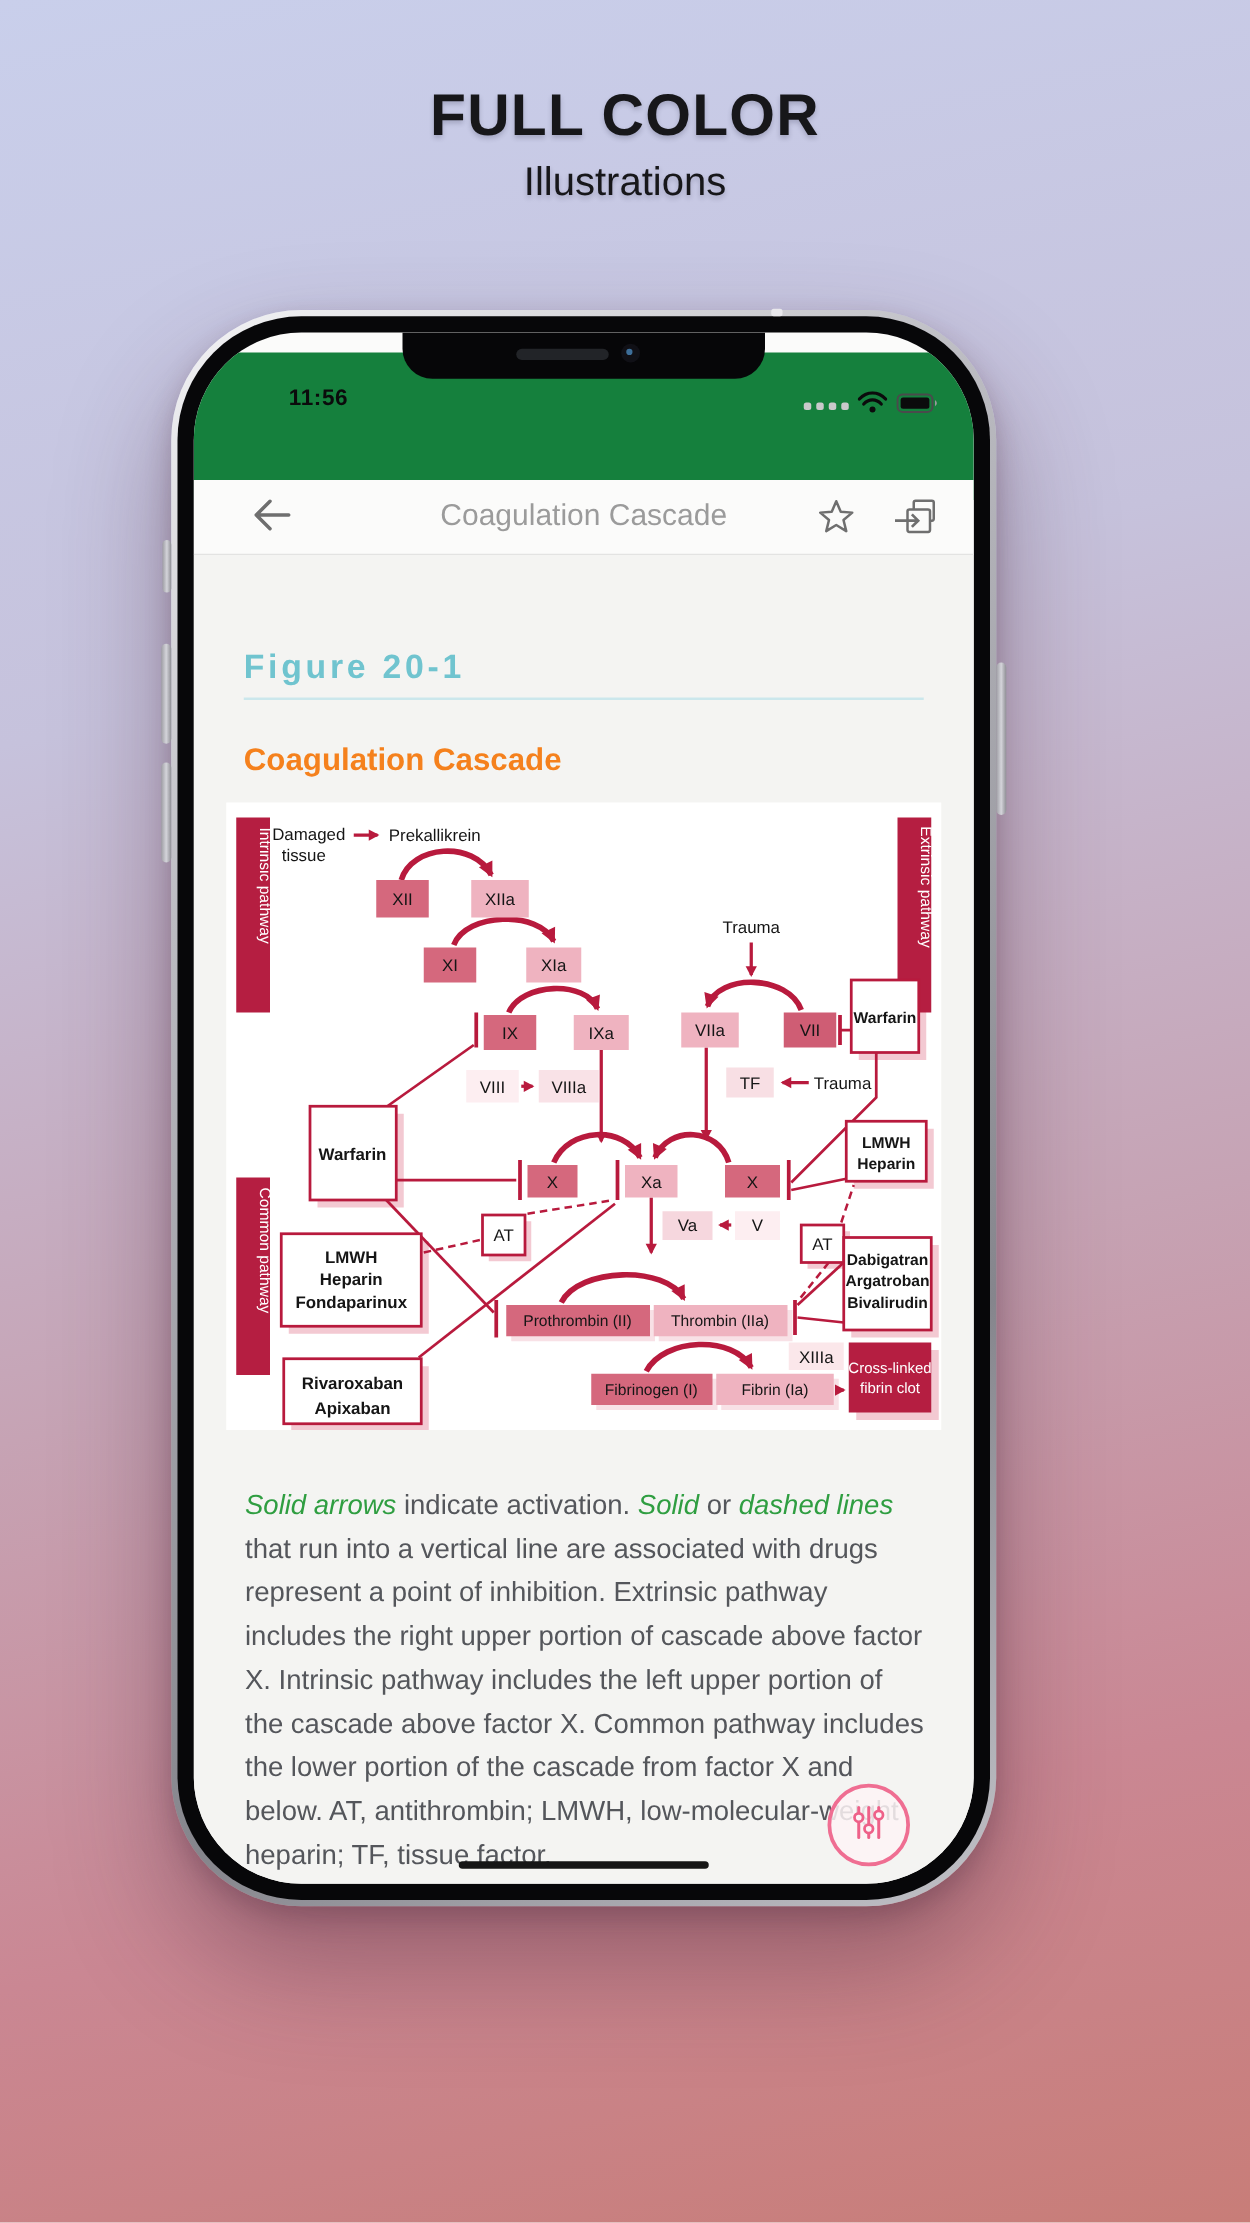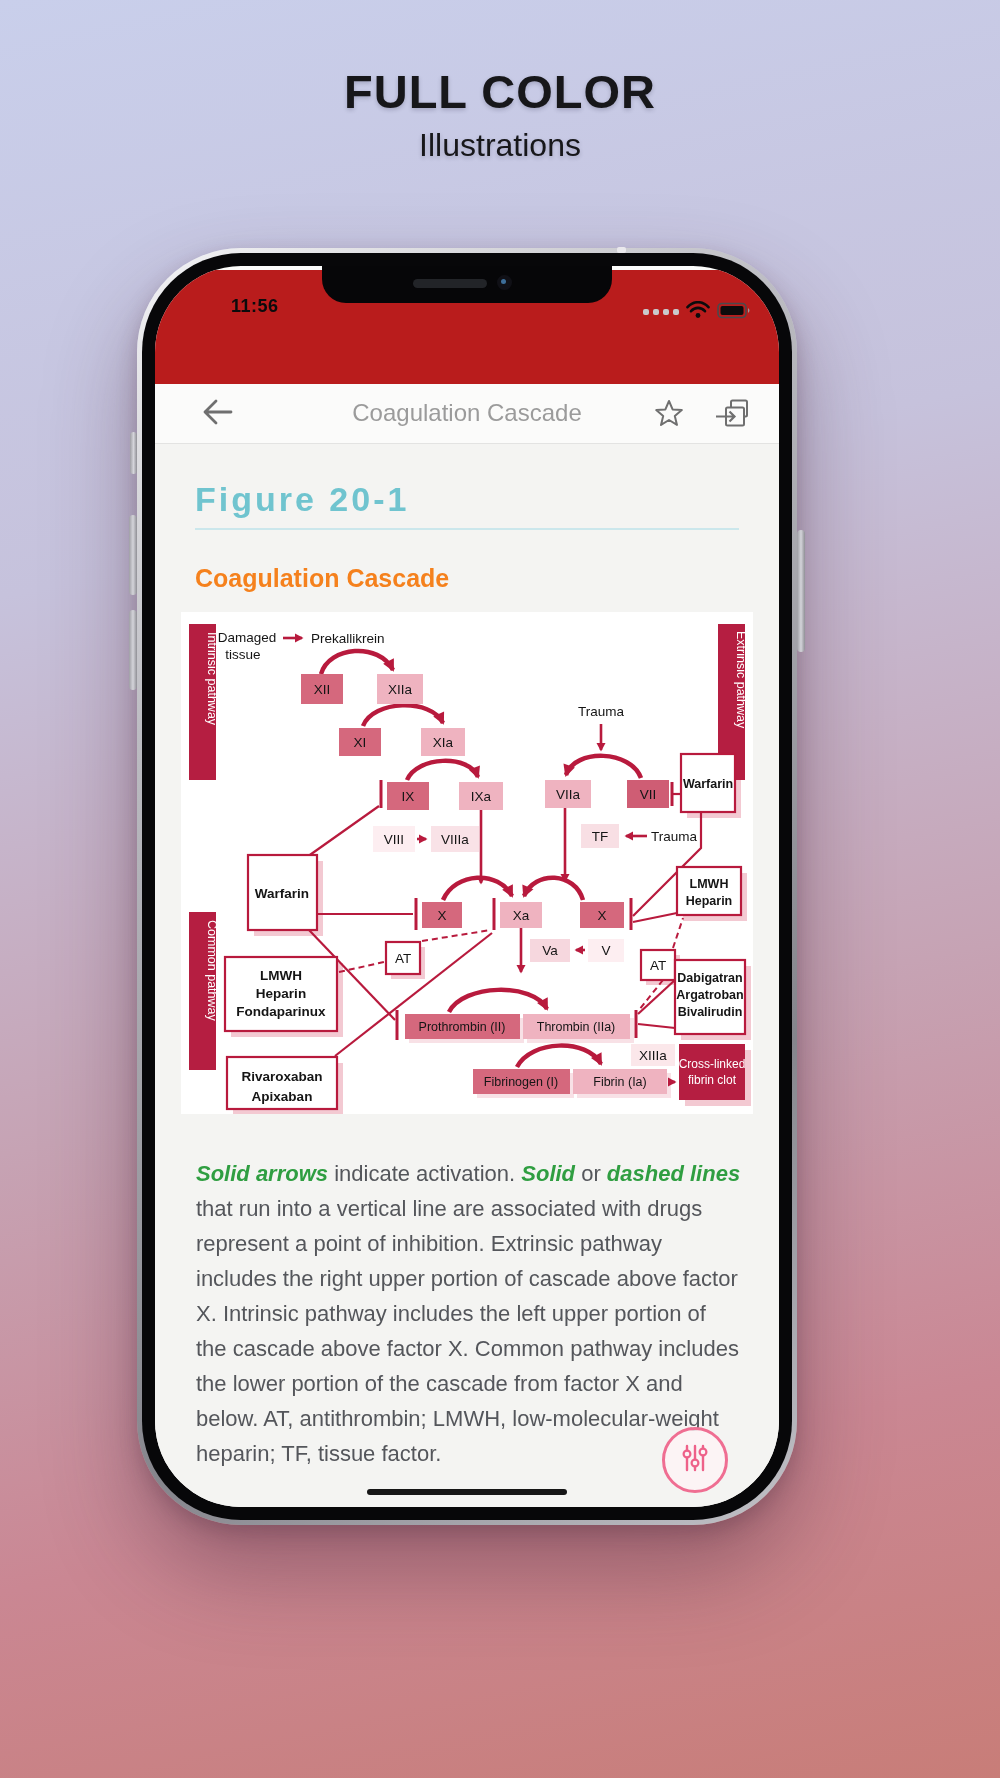--- a/index.html
+++ b/index.html
@@ -26,43 +26,43 @@
   .btn-voldn{left:-8px;top:362px;width:8px;height:80px;}
   .btn-power{right:-8px;top:282px;width:8px;height:122px;}
   .antenna{position:absolute;top:-1px;left:480px;width:9px;height:6px;background:#e9e8ec;border-radius:2px;}
 
   .notch{position:absolute;top:0;left:50%;transform:translateX(-50%);width:290px;height:37px;
          background:#060608;border-radius:0 0 24px 24px;z-index:5;}
   .speaker{position:absolute;top:13px;left:calc(50% - 54px);width:74px;height:9px;border-radius:5px;background:#222428;}
   .camera{position:absolute;top:9px;left:calc(50% + 30px);width:15px;height:15px;border-radius:50%;background:#101016;}
   .camera .glint{position:absolute;top:4px;left:4px;width:5px;height:5px;border-radius:50%;background:#3d6e99;}
 
-  .statusbar{position:absolute;top:4px;left:0;width:100%;height:118px;background:#b91c1c;}
+  .statusbar{position:absolute;top:16px;left:0;width:100%;height:118px;background:#15803d;}
   .time{position:absolute;left:76px;top:26px;font-size:18px;font-weight:700;color:#0b0b0c;letter-spacing:.5px;}
   .sb-icons{position:absolute;right:26px;top:31px;display:flex;align-items:center;gap:7px;}
   .sig-dots{display:flex;gap:4px;align-items:center;}
   .sig-dot{width:6px;height:6px;border-radius:2px;background:#c9c9cb;}
 
   .navbar{position:absolute;top:118px;left:0;width:100%;height:59px;background:#fbfbfa;
           border-bottom:1px solid #e3e3e2;}
   .nav-title{position:absolute;left:0;right:0;top:15px;text-align:center;font-size:24px;color:#9b9b9b;}
   .nav-icon{position:absolute;top:14px;cursor:pointer;}
   .back{left:46px;}
   .star{right:94px;}
   .export{right:28px;}
 
   .content{position:absolute;top:178px;left:0;width:100%;bottom:0;background:#f4f4f2;}
-  .fig-label{margin:36px 40px 0;color:#70c4cf;font-size:34px;font-weight:700;letter-spacing:3px;}
+  .fig-label{margin:74px 40px 0;color:#70c4cf;font-size:27px;font-weight:700;letter-spacing:3px;}
   .fig-underline{margin:9px 40px 0;height:2px;background:#cbe7ec;}
   .fig-title{margin:34px 40px 0;color:#f5811d;font-size:25px;font-weight:700;}
   .diagram{margin:19px 26px 0;background:#ffffff;}
   .diagram svg{display:block;width:572px;height:502px;}
 
   .caption{margin:42px 38px 0 41px;font-size:22px;line-height:35px;color:#54565b;}
-  .cap-green{color:#2f9e41;font-style:italic;font-weight:bold;}
+  .cap-green{color:#2f9e41;font-style:italic;}
 
   .fab{position:absolute;right:51px;bottom:14px;width:66px;height:66px;border-radius:50%;
        background:rgba(253,243,246,.85);border:3px solid #ef6e92;box-sizing:border-box;
        display:flex;align-items:center;justify-content:center;cursor:pointer;}
   .home-bar{position:absolute;bottom:12px;left:50%;transform:translateX(-50%);
             width:200px;height:6px;border-radius:3px;background:#161616;}
 
   
   svg text{font-family:"Liberation Sans",sans-serif;fill:#151515;}
   .bt{font-size:13.5px;text-anchor:middle;}

